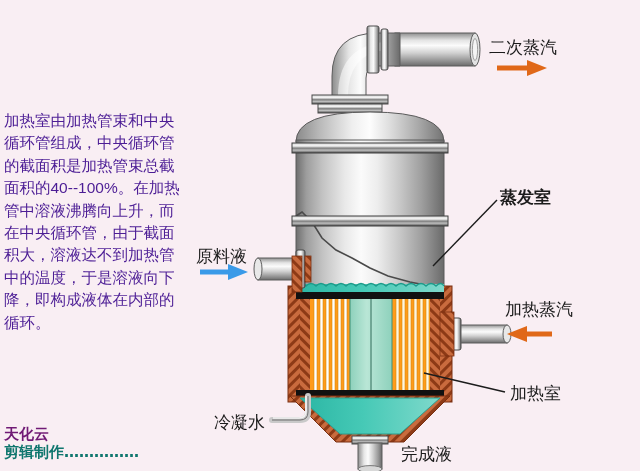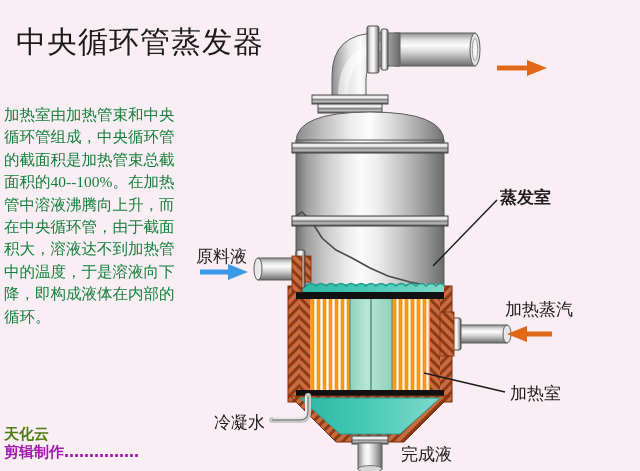--- a/index.html
+++ b/index.html
@@ -14,42 +14,42 @@
 
   .txt{position:absolute;white-space:pre;}
 
   #title{
     left:16px;top:22px;
     font-family:"DejaVu Serif","Liberation Serif",serif;
     font-size:30px;color:#1a1a1a;letter-spacing:1px;
   }
 
   #desc{
-    left:4px;top:104px;width:178px;
-    font-family:Liberation Serif, serif;
-    font-size:15.5px;line-height:22.4px;color:#15803d;
+    left:4px;top:110px;width:178px;
+    font-family:Liberation Sans, sans-serif;
+    font-size:15.5px;line-height:22.4px;color:#4c1d95;
     white-space:pre-wrap;word-break:break-all;
   }
 
   .lbl{
     font-family:"DejaVu Serif","Liberation Serif",serif;
     font-size:17px;color:#1c1c1c;
   }
   #lbl-secondary-steam{left:489px;top:36px;}
   #lbl-evap-chamber{left:500px;top:186px;font-weight:bold;}
   #lbl-heating-steam{left:505px;top:298px;}
   #lbl-heating-chamber{left:510px;top:382px;}
   #lbl-feed{left:196px;top:245px;}
   #lbl-condensate{left:214px;top:411px;font-family:Liberation Serif, serif;}
   #lbl-finished{left:401px;top:443px;}
 
   #wm1{left:4px;top:425px;font-family:Liberation Mono, monospace;
-       font-size:15px;font-weight:bold;color:#4d7c0f;}
+       font-size:15px;font-weight:bold;color:#701a75;}
   #wm2{left:4px;top:443px;font-family:"DejaVu Sans","Liberation Sans",sans-serif;
-       font-size:15px;font-weight:bold;color:#a21caf;text-align:right;}
+       font-size:15px;font-weight:bold;color:#0f766e;text-align:right;}
 </style>
 </head>
 <body>
 
 <div id="stage">
 
 <svg width="640" height="471" viewBox="0 0 640 471">
   <defs>
 
     <linearGradient id="gMetalV" x1="0" y1="0" x2="1" y2="0">
@@ -258,24 +258,24 @@
 
   <g>
     <line x1="200" y1="272" x2="228" y2="272" stroke="#3a9ae8" stroke-width="5"></line>
     <polygon points="228,264 248,272 228,280" fill="#3a9ae8"></polygon>
   </g>
 
   <line x1="433" y1="266" x2="497" y2="200" stroke="#1c1c1c" stroke-width="1.4"></line>
   <line x1="424" y1="373" x2="505" y2="392" stroke="#1c1c1c" stroke-width="1.4"></line>
 </svg>
 
-<div class="txt" id="title">中央循环管蒸发器</div>
 
 <div class="txt" id="desc">加热室由加热管束和中央循环管组成，中央循环管的截面积是加热管束总截面积的40--100%。在加热管中溶液沸腾向上升，而在中央循环管，由于截面积大，溶液达不到加热管中的温度，于是溶液向下降，即构成液体在内部的循环。</div>
 
+<div class="txt lbl" id="lbl-secondary-steam">二次蒸汽</div>
 
 <div class="txt lbl" id="lbl-evap-chamber">蒸发室</div>
 
 <div class="txt lbl" id="lbl-heating-steam">加热蒸汽</div>
 
 <div class="txt lbl" id="lbl-heating-chamber">加热室</div>
 
 <div class="txt lbl" id="lbl-feed">原料液</div>
 
 <div class="txt lbl" id="lbl-condensate">冷凝水</div>

